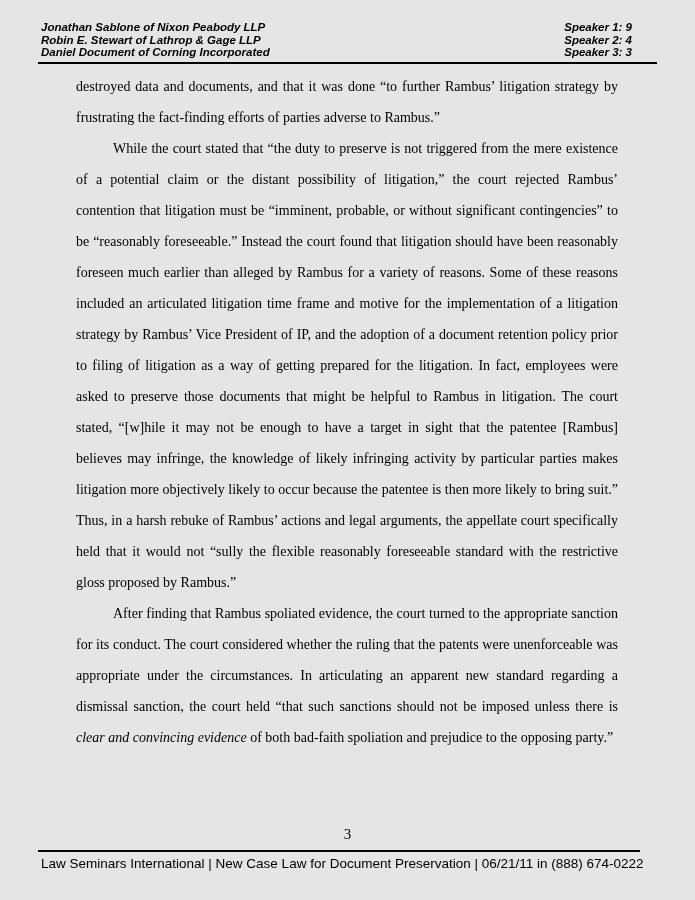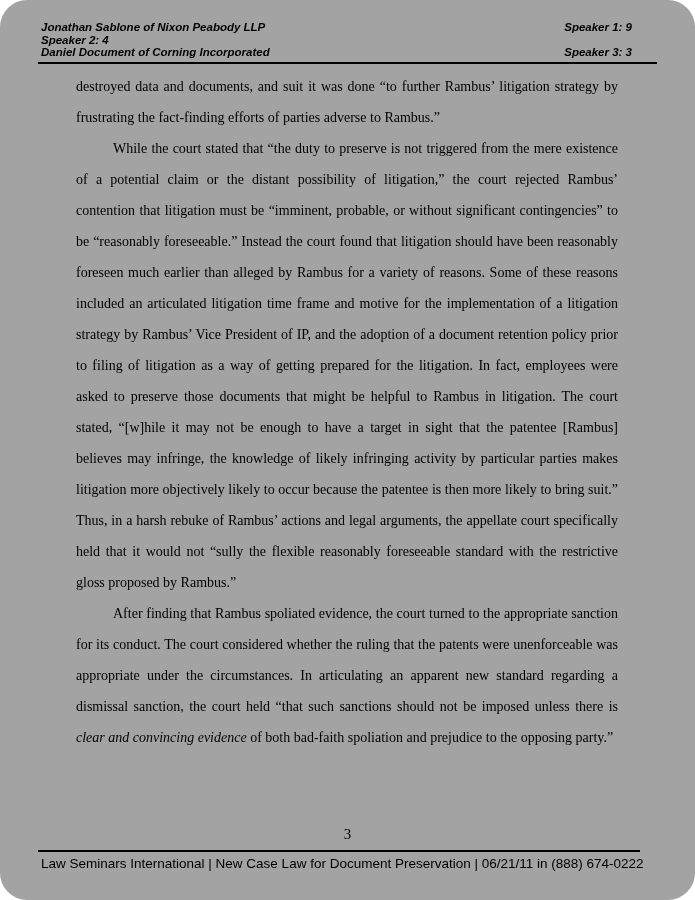--- a/index.html
+++ b/index.html
@@ -4,24 +4,23 @@
 <style>
   html, body {
     margin: 0;
     padding: 0;
     background: #ffffff;
   }
   .page {
     position: relative;
     width: 695px;
     height: 900px;
-    background: #a3a3a3;
+    background: #e5e5e5;
     color: #000000;
     overflow: hidden;
-    border-radius: 27px;
   }
 
   
   .header {
     position: absolute;
     top: 21px;
     left: 38px;
     right: 38px;
     font-family: "Liberation Sans", sans-serif;
     font-weight: bold;
@@ -102,32 +101,33 @@
 
 <div class="page">
 
   <div class="header">
     <div class="header-rows">
       <div class="header-row">
         <span>Jonathan Sablone of Nixon Peabody LLP</span>
         <span>Speaker 1: 9</span>
       </div>
       <div class="header-row">
+        <span>Robin E. Stewart of Lathrop &amp; Gage LLP</span>
         <span>Speaker 2: 4</span>
       </div>
       <div class="header-row">
         <span>Daniel Document of Corning Incorporated</span>
         <span>Speaker 3: 3</span>
       </div>
     </div>
     <div class="header-rule"></div>
   </div>
 
   <div class="doc-body">
-      <p class=""><span>destroyed data and documents, and suit it was done “to further Rambus’ litigation strategy by frustrating the fact-finding efforts of parties adverse to Rambus.”</span></p>
+      <p class=""><span>destroyed data and documents, and that it was done “to further Rambus’ litigation strategy by frustrating the fact-finding efforts of parties adverse to Rambus.”</span></p>
       <p class="indent"><span>While the court stated that “the duty to preserve is not triggered from the mere existence of a potential claim or the distant possibility of litigation,” the court rejected Rambus’ contention that litigation must be “imminent, probable, or without significant contingencies” to be “reasonably foreseeable.”  Instead the court found that litigation should have been reasonably foreseen much earlier than alleged by Rambus for a variety of reasons.  Some of these reasons included an articulated litigation time frame and motive for the implementation of a litigation strategy by Rambus’ Vice President of IP, and the adoption of a document retention policy prior to filing of litigation as a way of getting prepared for the litigation.  In fact, employees were asked to preserve those documents that might be helpful to Rambus in litigation.  The court stated, “[w]hile it may not be enough to have a target in sight that the patentee [Rambus] believes may infringe, the knowledge of likely infringing activity by particular parties makes litigation more objectively likely to occur because the patentee is then more likely to bring suit.”  Thus, in a harsh rebuke of Rambus’ actions and legal arguments, the appellate court specifically held that it would not “sully the flexible reasonably foreseeable standard with the restrictive gloss proposed by Rambus.”</span></p>
       <p class="indent"><span>After finding that Rambus spoliated evidence, the court turned to the appropriate sanction for its conduct.  The court considered whether the ruling that the patents were unenforceable was appropriate under the circumstances.  In articulating an apparent new standard regarding a dismissal sanction, the court held “that such sanctions should not be imposed unless there is </span><span class="italic">clear and convincing evidence</span><span> of both bad-faith spoliation and prejudice to the opposing party.”</span></p>
     </div>
 
   <div class="page-number">3</div>
 
   <div class="footer">
     <div class="footer-rule"></div>
     <div class="footer-text">Law Seminars International | New Case Law for Document Preservation | 06/21/11 in (888) 674-0222</div>
   </div>

